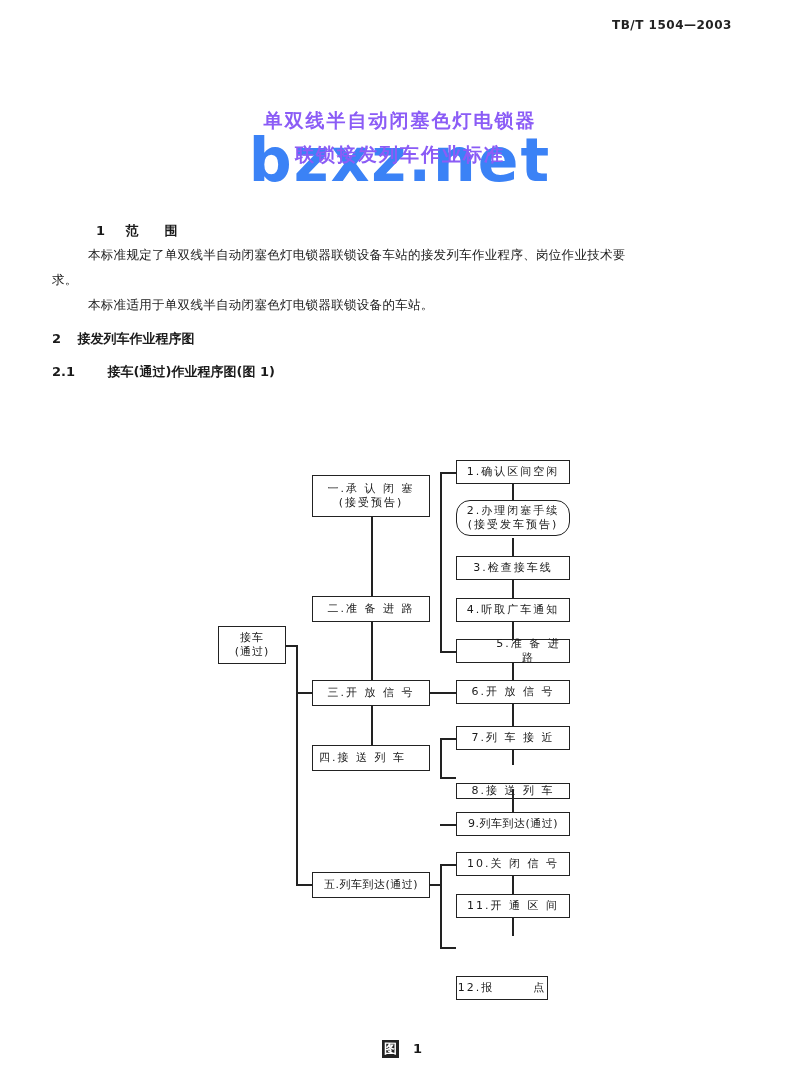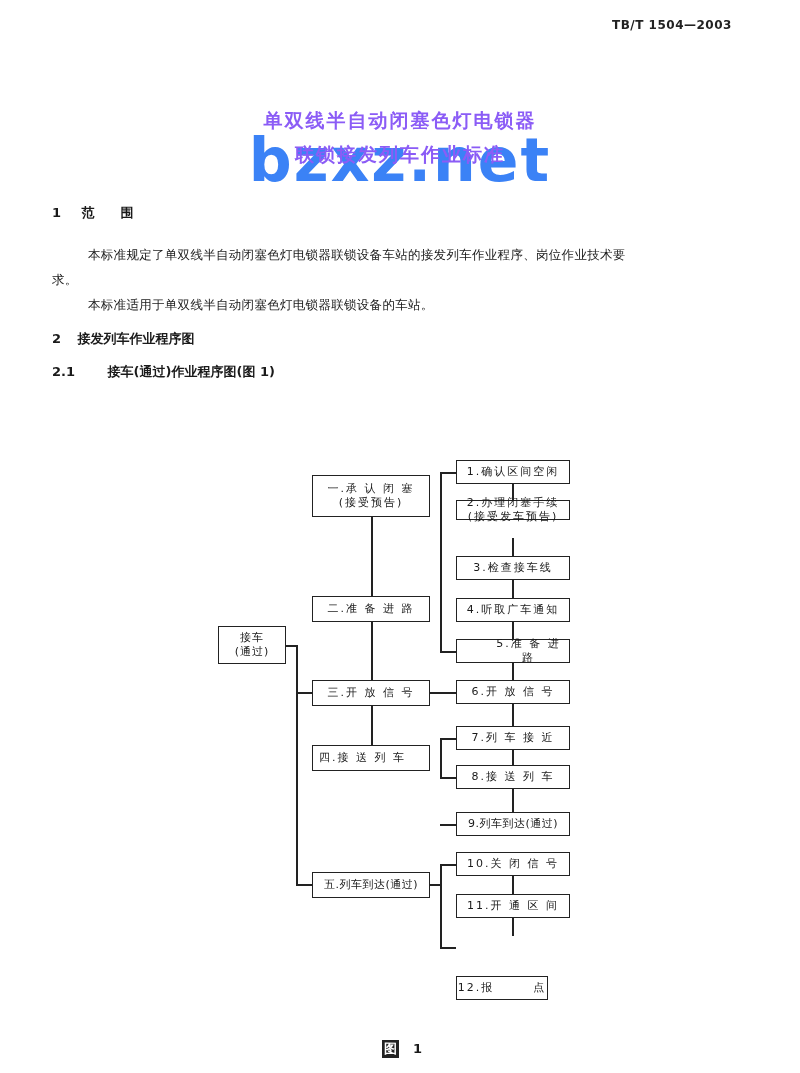--- a/index.html
+++ b/index.html
@@ -23,21 +23,21 @@
 </style>
 </head>
 <body>
 
 <div class="abs header-code">TB/T 1504—2003</div>
 
 <div class="abs watermark">bzxz.net</div>
 <div class="abs title t1">单双线半自动闭塞色灯电锁器</div>
 <div class="abs title t2">联锁接发列车作业标准</div>
 
-<div class="abs sec" style="top:204px;">
+<div class="abs sec" style="top:222px;margin-left:44px;">
   <span>1</span>
   <span style="margin-left:16px;">范　　围</span>
 </div>
 <div class="abs para" style="left:88px; top:247px;">本标准规定了单双线半自动闭塞色灯电锁器联锁设备车站的接发列车作业程序、岗位作业技术要</div>
 <div class="abs para" style="left:52px; top:272px;">求。</div>
 <div class="abs para" style="left:88px; top:297px;">本标准适用于单双线半自动闭塞色灯电锁器联锁设备的车站。</div>
 
 <div class="abs sec" style="top:330px;">
   <span>2</span>
   <span style="margin-left:12px;text-align:right;">接发列车作业程序图</span>
@@ -63,28 +63,28 @@
   <div class="box" style="left:312px; top:596px; width:118px; height:26px;">二.准 备 进 路</div>
   <div class="box" style="left:312px; top:680px; width:118px; height:26px;">三.开 放 信 号</div>
   <div class="box" style="left:312px; top:745px; width:118px; height:26px; justify-content:flex-start; padding-left:6px;">四.接 送 列 车</div>
   <div class="box" style="left:312px; top:872px; width:118px; height:26px; letter-spacing:0.5px;">五.列车到达(通过)</div>
 
   <div class="line" style="left:371px; top:517px; width:1.5px; height:79px;"></div>
   <div class="line" style="left:371px; top:622px; width:1.5px; height:58px;"></div>
   <div class="line" style="left:371px; top:706px; width:1.5px; height:39px;"></div>
 
   <div class="box" style="left:456px; top:460px; width:114px; height:24px;">1.确认区间空闲</div>
-  <div class="box" style="left:456px; top:500px; width:114px; height:20px;">2.办理闭塞手续
+  <div class="box" style="left:456px; top:500px; width:114px; height:36px;border-radius:14px;">2.办理闭塞手续
 (接受发车预告)</div>
   <div class="box" style="left:456px; top:556px; width:114px; height:24px;">3.检查接车线</div>
   <div class="box" style="left:456px; top:598px; width:114px; height:24px;">4.听取广车通知</div>
   <div class="box" style="left:456px; top:639px; width:114px; height:24px;padding-left:31px;">5.准 备 进 路</div>
   <div class="box" style="left:456px; top:680px; width:114px; height:24px;">6.开 放 信 号</div>
   <div class="box" style="left:456px; top:726px; width:114px; height:24px;">7.列 车 接 近</div>
-  <div class="box" style="left:456px; top:765px; width:114px; height:24px;">8.接 送 列 车</div>
+  <div class="box" style="left:456px; top:783px; width:114px; height:16px;">8.接 送 列 车</div>
   <div class="box" style="left:456px; top:812px; width:114px; height:24px; letter-spacing:0.5px;">9.列车到达(通过)</div>
   <div class="box" style="left:456px; top:852px; width:114px; height:24px;">10.关 闭 信 号</div>
   <div class="box" style="left:456px; top:894px; width:114px; height:24px;">11.开 通 区 间</div>
   <div class="box" style="left:456px; top:936px; width:92px; height:24px;margin-top:40px;">12.报　　　点</div>
 
   <div class="line" style="left:512px; top:484px; width:1.5px; height:16px;"></div>
   <div class="line" style="left:512px; top:538px; width:1.5px; height:18px;"></div>
   <div class="line" style="left:512px; top:580px; width:1.5px; height:18px;"></div>
   <div class="line" style="left:512px; top:622px; width:1.5px; height:17px;"></div>
   <div class="line" style="left:512px; top:663px; width:1.5px; height:17px;"></div>

